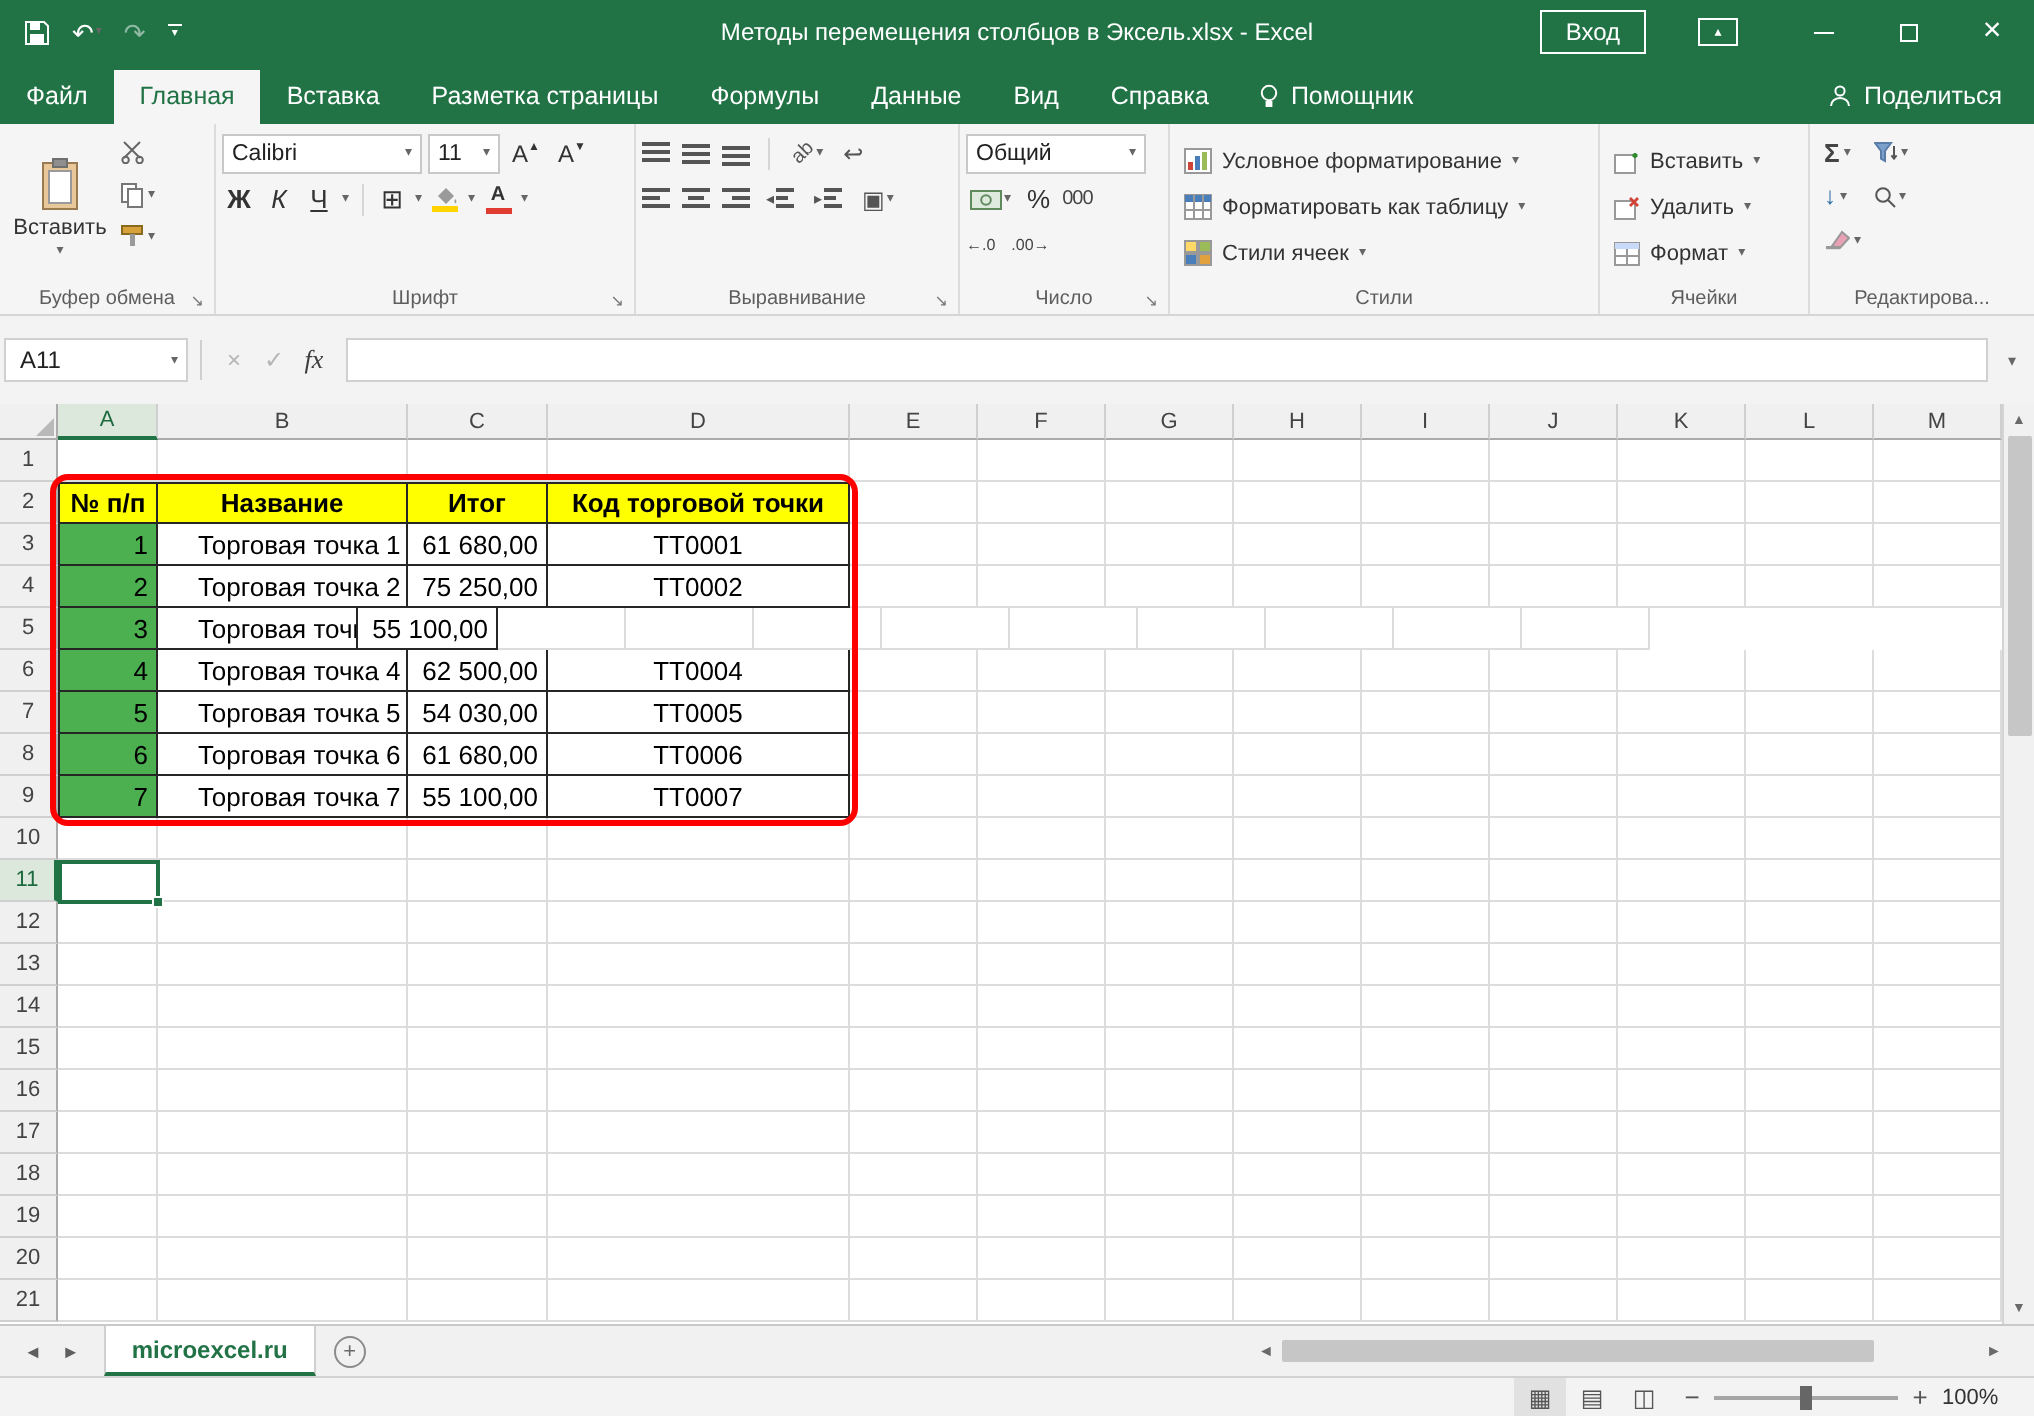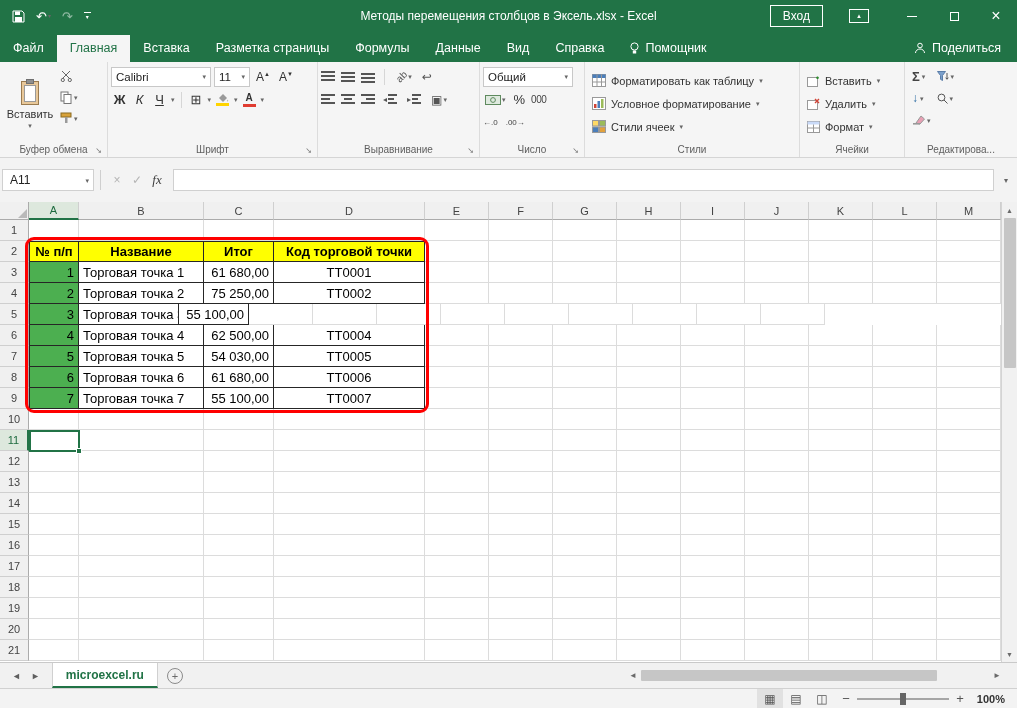--- a/index.html
+++ b/index.html
@@ -87,21 +87,21 @@
   .grow { display:flex; height:21px; }
   .rhcell { width:29px; height:21px; background:#f0f0f0; border-right:1px solid #ababab; border-bottom:1px solid #cfcfcf; font-size:11px; color:#444; display:flex; align-items:center; justify-content:center; }
   .rhcell.selrow { background:#dde8dd; border-right:2px solid var(--excel-green); color:#1e6b3f; }
   .cell { height:21px; border-right:1px solid #dcdcdc; border-bottom:1px solid #dcdcdc; font-size:13px; color:#000; display:flex; align-items:center; overflow:hidden; white-space:nowrap; }
   .tcell { border-right:1px solid #262626; border-bottom:1px solid #262626; }
   .bt { border-top:1px solid #262626; }
   .bl { border-left:1px solid #262626; }
   .th { background:var(--yellow); font-weight:bold; justify-content:center; }
   .greenc { background:var(--green-cell); }
   .num { justify-content:flex-end; padding-right:4px; }
-  .leftal { padding-left:4px; }
+  .leftal { padding-left:20px; }
   .ctr { justify-content:center; }
   .redbox { position:absolute; left:25px; top:35px; width:404px; height:176px; border:3px solid var(--red); border-radius:9px; pointer-events:none; }
   .acell { position:absolute; left:29px; top:228px; width:51px; height:22px; border:2px solid var(--excel-green); pointer-events:none; }
   .handle { position:absolute; right:-4px; bottom:-4px; width:6px; height:6px; background:var(--excel-green); border:1px solid #fff; }
   .vscroll { width:16px; background:#f1f1f1; border-left:1px solid #d4d4d4; display:flex; flex-direction:column; align-items:center; }
   .varr { height:16px; display:flex; align-items:center; justify-content:center; font-size:7px; color:#6a6a6a; width:100%; }
   .vthumb { width:12px; height:150px; background:#c6c6c6; border-radius:1px; }
   .vfill { flex:1; }
 
   
@@ -116,21 +116,21 @@
   .hthumb { width:85%; height:11px; background:#c6c6c6; border-radius:1px; }
 
   
   .statusbar { height:20px; background:#f3f3f3; border-top:1px solid #d1d1d1; display:flex; align-items:center; font-size:11px; color:#444; flex:0 0 20px; }
   .sright { margin-left:auto; display:flex; align-items:center; }
   .vbtn { width:26px; height:19px; display:flex; align-items:center; justify-content:center; font-size:12px; color:#555; }
   .vbtn.on { background:#e1e1e1; }
   .zbtn { width:22px; text-align:center; font-size:13px; color:#555; }
   .ztrack { width:92px; height:2px; background:#a6a6a6; position:relative; }
   .zthumb { position:absolute; left:50%; top:-5px; transform:translateX(-50%); width:6px; height:12px; background:#666; }
-  .zoomtxt { width:46px; text-align:right; padding-right:12px; color:#333;font-weight:bold; }
+  .zoomtxt { width:46px; padding-right:12px; color:#333; }
   svg { display:block; }
 </style>
 </head>
 <body style="--excel-green: #217346; --yellow: #ffff00; --green-cell: #4caf50; --red: #ff0000;">
 
 <div class="app">
 
   <div class="titlebar">
     <div class="qat">
       <span class="qicon">
@@ -390,37 +390,37 @@
           <span class="launcher">↘</span>
         </div>
     </div>
 
     <div class="rgroup" style="width:215px;">
       <div style="display:flex;flex-direction:column;flex:1;justify-content:center;gap:2px;">
         <div class="srow">
           <span>
               <svg width="14" height="13" viewBox="0 0 14 13">
                 <rect x="0.5" y="0.5" width="13" height="12" fill="#fff" stroke="#999"></rect>
-                <rect x="0.5" y="0.5" width="13" height="3.5" fill="#4a7ebb"></rect>
-                <path d="M0.5 8 h13 M5 0.5 v12 M9.5 0.5 v12" stroke="#999" fill="none"></path>
+                <rect x="2" y="7" width="2.5" height="4" fill="#d04437"></rect>
+                <rect x="5.5" y="4" width="2.5" height="7" fill="#4a7ebb"></rect>
+                <rect x="9" y="2" width="2.5" height="9" fill="#9bbb59"></rect>
               </svg>
             </span>
-          <span>Форматировать как таблицу</span>
+          <span>Условное форматирование</span>
             <span class="dd">▾</span>
         </div>
         <div class="srow">
           <span>
               <svg width="14" height="13" viewBox="0 0 14 13">
                 <rect x="0.5" y="0.5" width="13" height="12" fill="#fff" stroke="#999"></rect>
-                <rect x="2" y="7" width="2.5" height="4" fill="#d04437"></rect>
-                <rect x="5.5" y="4" width="2.5" height="7" fill="#4a7ebb"></rect>
-                <rect x="9" y="2" width="2.5" height="9" fill="#9bbb59"></rect>
+                <rect x="0.5" y="0.5" width="13" height="3.5" fill="#4a7ebb"></rect>
+                <path d="M0.5 8 h13 M5 0.5 v12 M9.5 0.5 v12" stroke="#999" fill="none"></path>
               </svg>
             </span>
-          <span>Условное форматирование</span>
+          <span>Форматировать как таблицу</span>
             <span class="dd">▾</span>
         </div>
         <div class="srow">
           <span>
               <svg width="14" height="13" viewBox="0 0 14 13">
                 <rect x="0.5" y="0.5" width="6" height="5.5" fill="#ffd966" stroke="#999"></rect>
                 <rect x="7.5" y="0.5" width="6" height="5.5" fill="#9bbb59" stroke="#999"></rect>
                 <rect x="0.5" y="7" width="6" height="5.5" fill="#4a7ebb" stroke="#999"></rect>
                 <rect x="7.5" y="7" width="6" height="5.5" fill="#e2a13c" stroke="#999"></rect>
               </svg>

